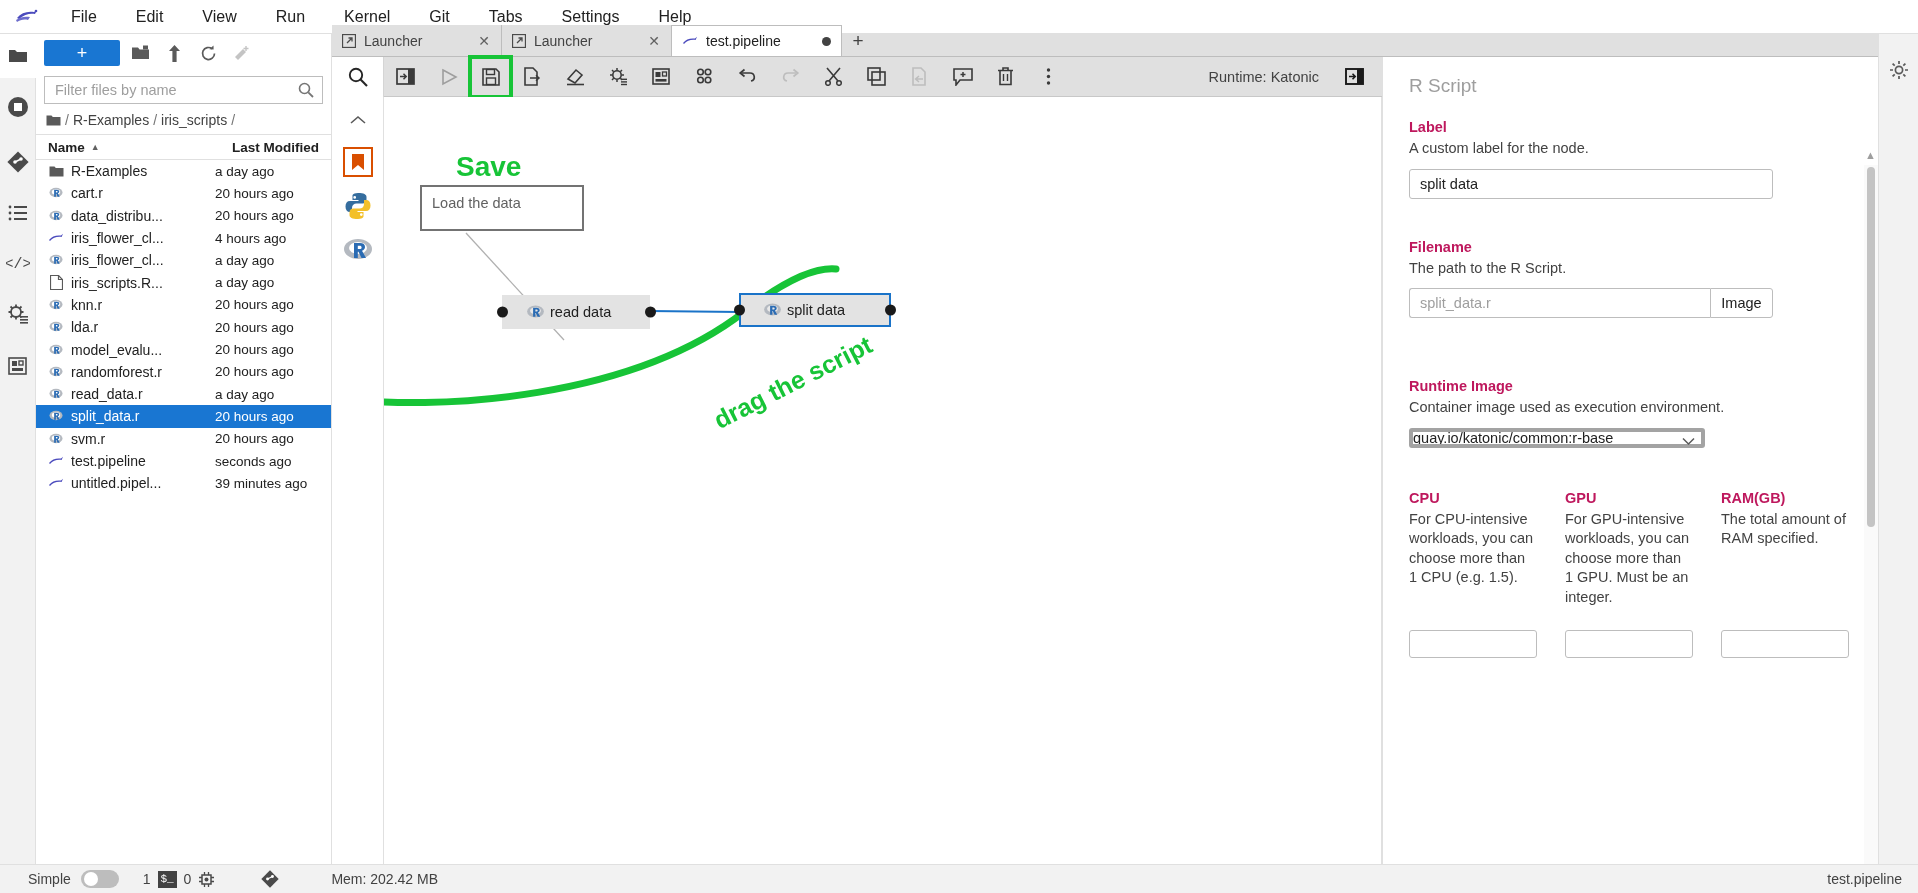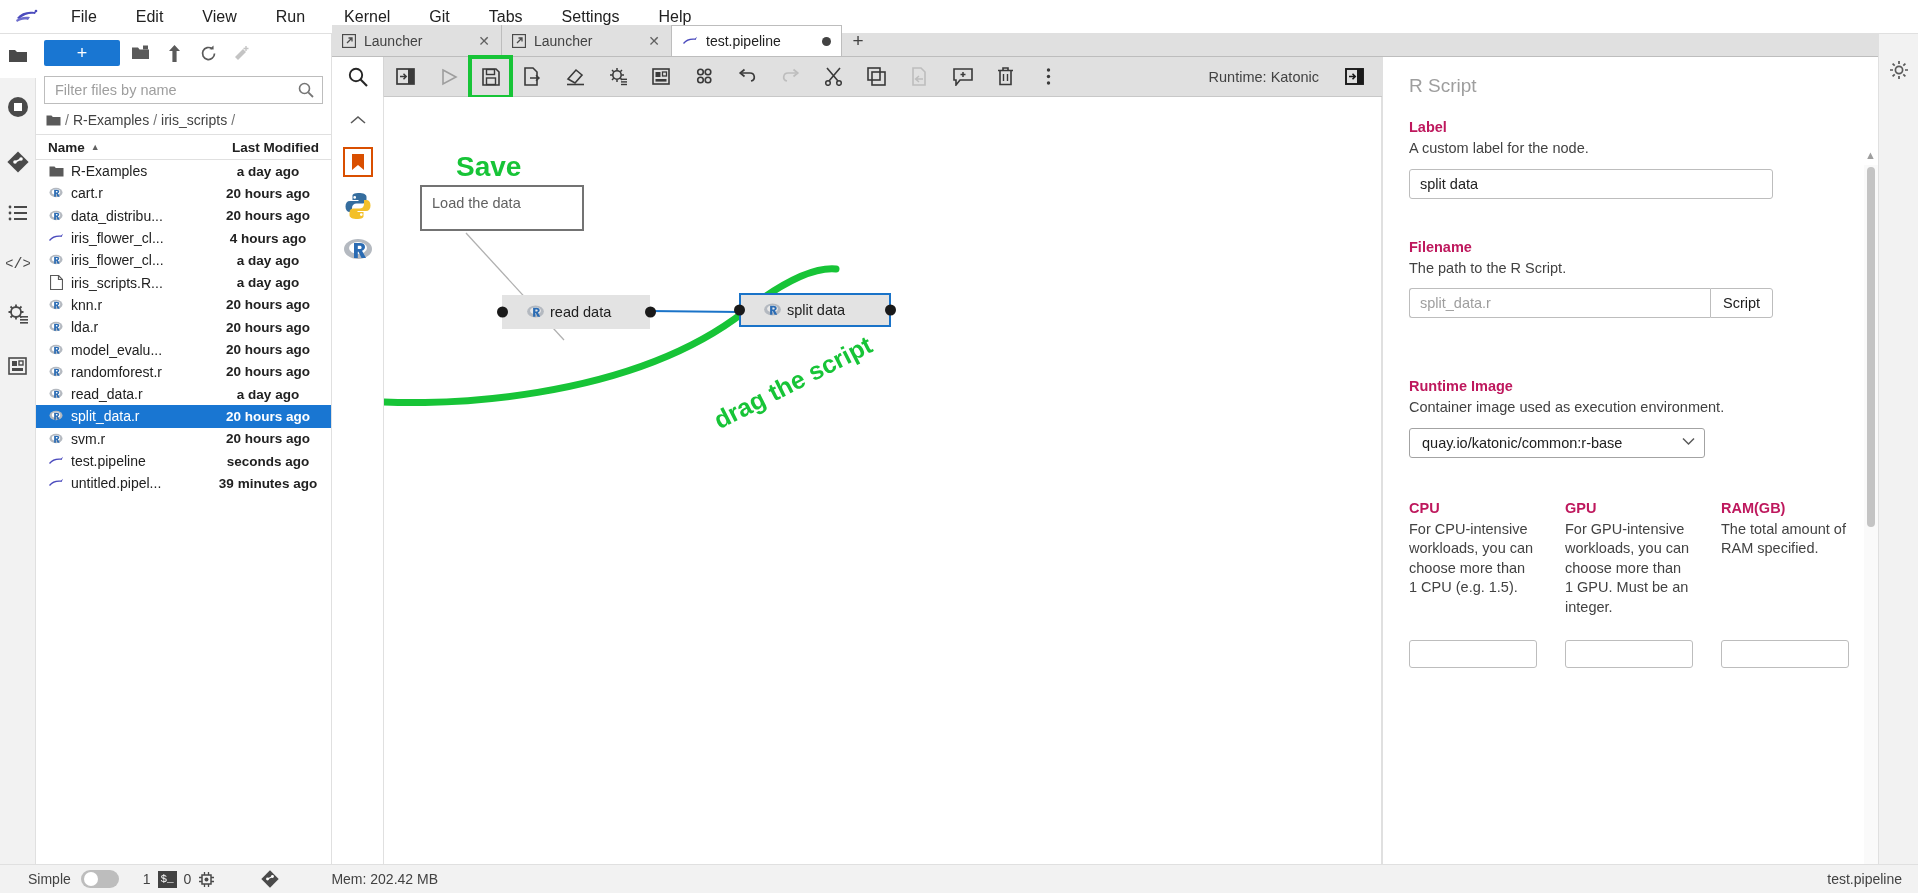--- a/index.html
+++ b/index.html
@@ -80,21 +80,21 @@
   .fb-header .col-name { flex: 1; padding-left: 8px; display: flex; align-items: center; gap: 6px;}
   .fb-header .col-mod { width: 110px; text-align: right; padding-right: 8px; }
   .sort-arrow { font-size: 9px; color: #616161; }
   .fb-list { flex: 1; overflow: hidden; }
   .fb-row {
     display: flex; align-items: center; height: 22.3px; font-size: 14px;
     color: #212121; padding: 0 4px; cursor: pointer;
   }
   .fb-row.selected { background: #1976d2; color: #fff; }
   .fb-row .nm { flex: 1; display: flex; align-items: center; gap: 7px; padding-left: 8px; white-space: nowrap; overflow: hidden; }
-  .fb-row .md { width: 112px; text-align: center; padding-right: 6px; font-size: 13.5px; white-space: nowrap; font-weight: bold;}
+  .fb-row .md { width: 112px; text-align: left; padding-right: 6px; font-size: 13.5px; white-space: nowrap;}
   .ficon { width: 16px; height: 16px; flex: 0 0 16px; display: inline-flex; align-items: center; justify-content: center;}
 
   
   .main {
     position: absolute; left: 332px; top: 34px; right: 40px; height: 859px;
     background: #fff;
   }
   .tabbar {
     height: 23px; background: #e0e0e0; display: flex; align-items: flex-end;
     border-bottom: 1px solid #bdbdbd;
@@ -186,22 +186,22 @@
   .fld-group { margin-bottom: 34px; }
   .row-with-btn { display: flex; }
   .row-with-btn .fld-input { border-top-right-radius: 0; border-bottom-right-radius: 0; border-right: none;}
   .browse-btn {
     width: 74px; height: 30px; border: 1px solid #bdbdbd; border-radius: 0 3px 3px 0;
     background: #fff; font-size: 14.5px; color: #212121; cursor: pointer;
     font-family: "Liberation Sans", sans-serif;
   }
   .select-wrap { position: relative; width: 296px; }
   .fld-select {
-    width: 100%; height: 30px; border: 1px solid #a3a3a3; border-radius: 3px;
-    padding: 0 28px 0 12px; font-size: 14.5px; color: #212121; outline: none;
+    width: 100%; height: 20px; border: 4px solid #a3a3a3; border-radius: 3px;
+    padding: 0 28px 0 0; font-size: 14.5px; color: #212121; outline: none;
     background: #fff; appearance: none; -webkit-appearance: none;
     font-family: "Liberation Sans", sans-serif;
   }
   .select-chev {
     position: absolute; right: 10px; top: 9px; pointer-events: none; color: #616161;
   }
   .three-col { display: flex; gap: 28px; }
   .three-col .col { width: 128px; }
   .three-col .fld-desc { min-height: 110px; }
   .three-col .fld-input { width: 128px; height: 28px; }
@@ -823,21 +823,21 @@
             <div class="fld-label">Label</div>
             <div class="fld-desc">A custom label for the node.</div>
             <input class="fld-input" style="width: 364px;" value="split data">
           </div>
 
           <div class="fld-group" style="margin-bottom:60px;">
             <div class="fld-label">Filename</div>
             <div class="fld-desc">The path to the R Script.</div>
             <div class="row-with-btn" style="width:364px;">
               <input class="fld-input" placeholder="split_data.r" style="">
-              <button class="browse-btn">Script</button>
+              <button class="browse-btn">Image</button>
             </div>
           </div>
 
           <div class="fld-group" style="margin-bottom:42px;">
             <div class="fld-label">Runtime Image</div>
             <div class="fld-desc">Container image used as execution environment.</div>
             <div class="select-wrap">
               <input class="fld-select" readonly="" value="quay.io/katonic/common:r-base" style="">
               <span class="select-chev">
                 <svg width="13" height="9" viewBox="0 0 13 9">

